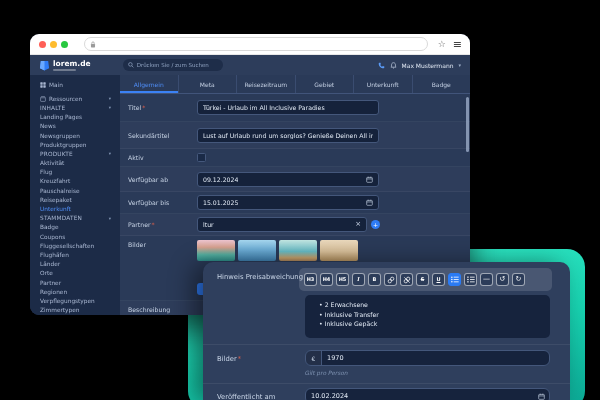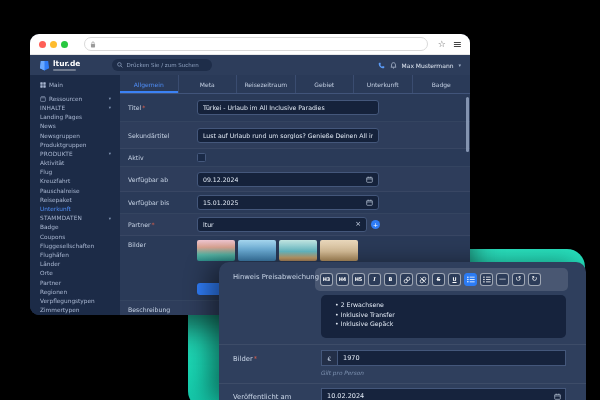--- a/index.html
+++ b/index.html
@@ -61,40 +61,40 @@
   .row-top .flabel{padding-top:5px;}
   .thumbs{display:flex;gap:3px;margin-top:4px;}
   .thumb{width:38px;height:21px;border-radius:2px;}
   .t0{background:linear-gradient(180deg,#edc5d0 0%,#d8a290 35%,#55b1a2 70%,#2e8f8a 100%);}
   .t1{background:linear-gradient(180deg,#a6d7ef 0%,#6fb0d8 45%,#3e7fae 100%);}
   .t2{background:linear-gradient(180deg,#c3e6e2 0%,#67bcc6 55%,#c8a26c 85%,#a9845a 100%);}
   .t3{background:linear-gradient(180deg,#ead9bd 0%,#d9c09a 55%,#b2905e 100%);}
   .add-btn{position:absolute;left:77px;top:47px;width:46px;height:12px;background:#2f7cf6;border-radius:3px;}
   .scrollthumb{position:absolute;right:1px;top:22px;width:3px;height:55px;background:#93a3c0;border-radius:2px;opacity:.85;}
   
-  .panel{position:absolute;left:219px;top:262px;width:367px;height:138px;background:#2f3f5d;
+  .panel{position:absolute;left:203px;top:262px;width:367px;height:138px;background:#2f3f5d;
     border-radius:10px 10px 0 0;box-shadow:-10px 2px 24px rgba(0,0,0,.45);overflow:hidden;}
   .p-label{position:absolute;font-size:6.8px;color:#c9d5e7;}
   .toolbar{position:absolute;left:96px;top:6px;width:253px;height:23px;background:rgba(255,255,255,.13);
     border-radius:5px;display:flex;align-items:center;padding:0 5px;gap:3px;box-sizing:border-box;}
   .tbtn{width:13px;height:13px;border-radius:3px;background:#2c3c59;border:1px solid rgba(255,255,255,.55);
     color:#fff;font-size:5px;font-weight:bold;display:flex;align-items:center;justify-content:center;
     box-sizing:border-box;flex:none;line-height:1;}
   .tbtn.active{background:#2b7bf4;border-color:#2b7bf4;}
   .tbtn.fmt-i{font-style:italic;font-family:"DejaVu Serif",serif;}
   .tbtn.fmt-s{text-decoration:line-through;}
   .tbtn.fmt-u{text-decoration:underline;}
   .tbtn.glyph{font-size:7px;font-weight:normal;}
   .editorbox{position:absolute;left:102px;top:33px;width:245px;height:43px;background:#16233d;border-radius:5px;
     box-sizing:border-box;padding:5px 0 0 14px;}
   .editorbox .bullet{font-size:6.2px;color:#e2eaf5;line-height:9.5px;white-space:nowrap;}
   .editorbox .bullet::before{content:"• ";}
   .p-div{position:absolute;left:0;right:0;height:1px;background:rgba(255,255,255,.07);}
   .p-input{position:absolute;left:102px;width:245px;height:16px;background:#16233d;border:1px solid #44577b;
-    border-radius:0;display:flex;align-items:center;font-size:6.5px;color:#e2eaf5;box-sizing:border-box;overflow:hidden;}
+    border-radius:6px;display:flex;align-items:center;font-size:6.5px;color:#e2eaf5;box-sizing:border-box;overflow:hidden;}
   .p-prefix{width:15px;height:100%;border-right:1px solid #44577b;background:rgba(255,255,255,.06);
     display:flex;align-items:center;justify-content:center;font-size:6px;color:#c9d5e7;flex:none;}
   .p-val{padding-left:5px;}
   .p-hint{position:absolute;left:102px;font-size:5.8px;font-style:italic;color:#7e92b1;}
 </style>
 </head>
 <body>
 
 <div id="screen">
 
@@ -120,21 +120,21 @@
 
     <div class="appheader">
       <div class="logo">
         <span style="display:inline-flex">
           <svg width="11" height="11" viewBox="0 0 12 12">
               <path d="M2 1 L10 1 L11 9 L6 11.5 L1 9 Z" fill="#2f7cf6"></path>
               <path d="M2 1 L6 1 L6 11.5 L1 9 Z" fill="#6aa9ff"></path>
             </svg>
         </span>
         <span class="brandwrap">
-          <span class="brand">ltur.de</span>
+          <span class="brand">lorem.de</span>
           <span class="tagline"></span>
         </span>
       </div>
       <div class="searchpill">
         <span style="display:inline-flex">
           <svg width="6" height="6" viewBox="0 0 10 10">
               <circle cx="4" cy="4" r="3" fill="none" stroke="#8fa2c0" stroke-width="1.2"></circle>
               <line x1="6.3" y1="6.3" x2="9" y2="9" stroke="#8fa2c0" stroke-width="1.2"></line>
             </svg>
         </span>

